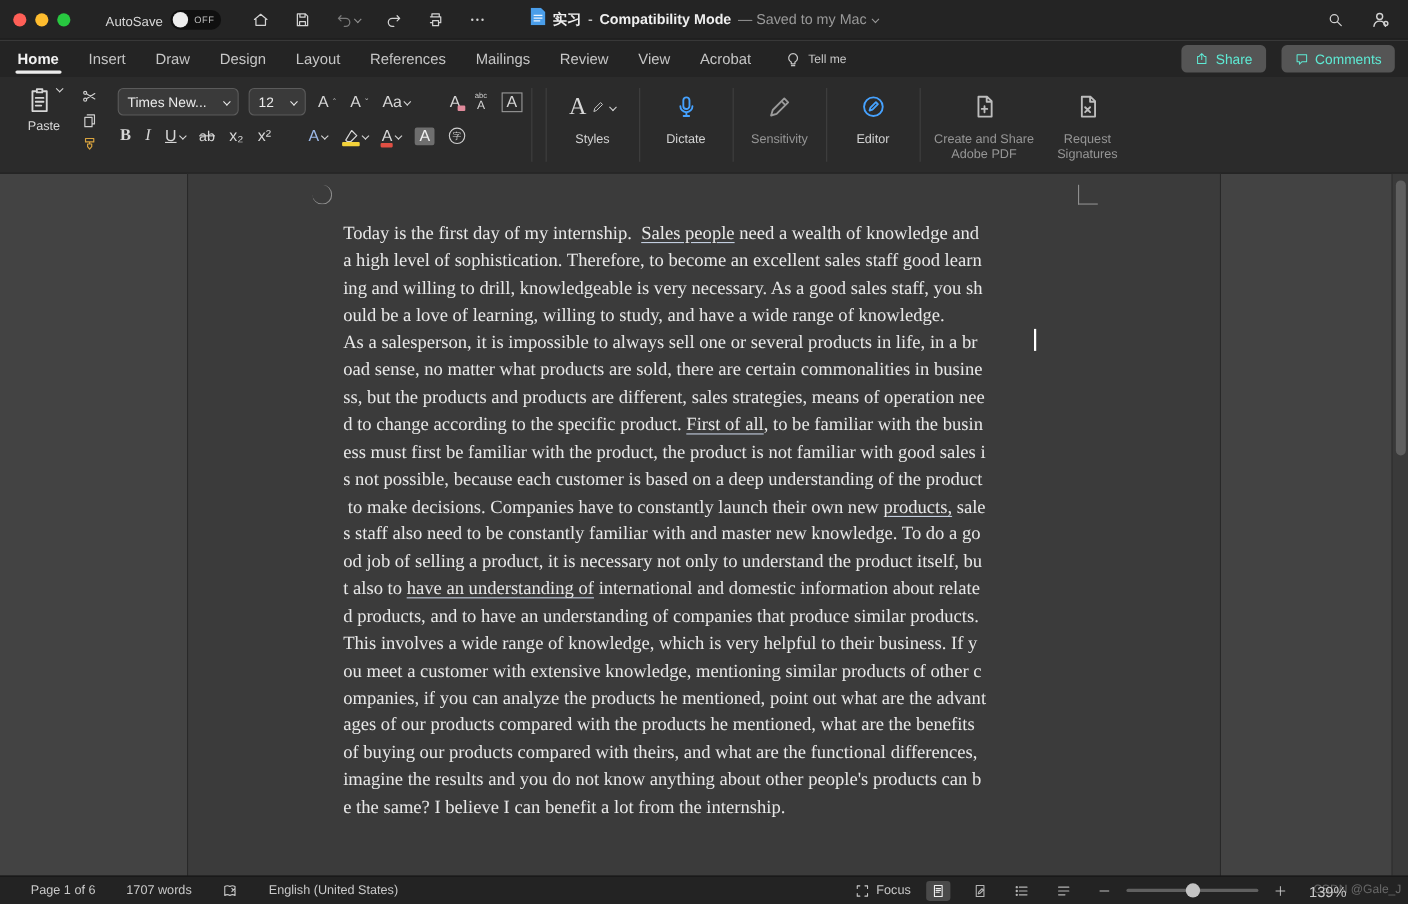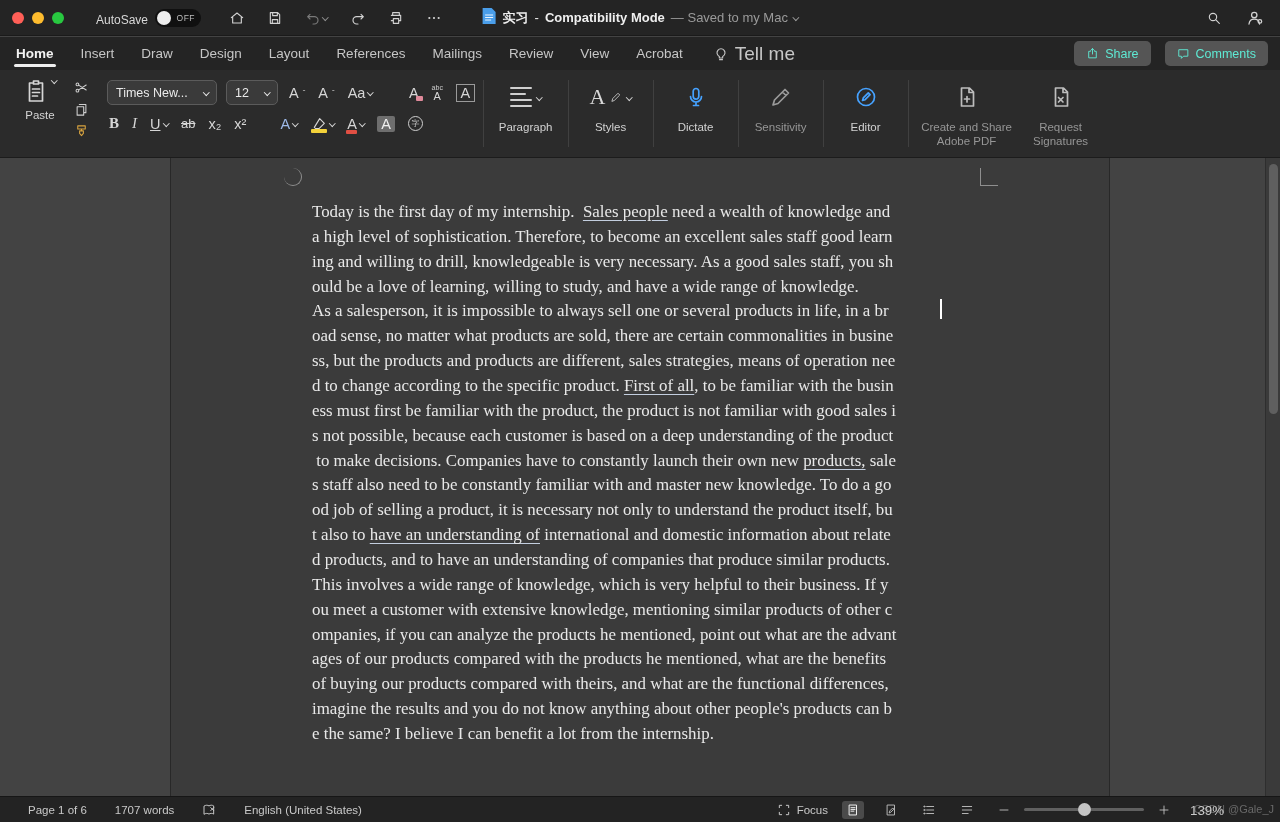--- a/index.html
+++ b/index.html
@@ -32,21 +32,21 @@
   .chev { display:inline-block; width:6px; height:6px; border-right:1.4px solid currentColor; border-bottom:1.4px solid currentColor; transform:rotate(45deg); vertical-align:2px; }
   .chev.s { width:4.5px; height:4.5px; }
   .chev.dimc { color:#909090; }
 
   
   .tabrow { position:absolute; top:37px; left:0; width:1280px; height:33px; background:#242424; display:flex; align-items:center; }
   .tabs { display:flex; align-items:center; gap:27px; margin-left:16px; }
   .tab { background:none; border:none; font-size:13.5px; color:#c6c6c6; padding:7px 0 8px; cursor:default; position:relative; font-family:inherit; }
   .tab.active { color:#f2f2f2; font-weight:bold; }
   .tab.active::after { content:""; position:absolute; left:-2px; right:-2px; bottom:2px; height:2.5px; background:#ededed; border-radius:2px; }
-  .tellme { display:flex; align-items:center; gap:6px; margin-left:30px; color:#c6c6c6; font-size:19px; }
+  .tellme { display:flex; align-items:center; gap:6px; margin-left:30px; color:#c6c6c6; font-size:11px; }
   .right-btns { position:absolute; right:12px; display:flex; gap:14px; }
   .pill-btn { display:flex; align-items:center; gap:6px; height:25px; padding:0 12px; background:#555555; border:none; border-radius:5px; color:#5eead4; font-size:12.5px; font-family:inherit; cursor:default; }
   .pill-btn .ic { width:13px; height:13px; }
 
   
   .ribbon { position:absolute; top:70px; left:0; width:1280px; height:88px; background:#2b2b2b; border-bottom:1px solid #1c1c1c; display:flex; align-items:stretch; }
   .vsep { width:1px; background:#404040; margin:10px 6px; }
   .grp { display:flex; }
 
   .paste-grp { margin-left:14px; padding-top:8px; gap:8px; }
@@ -377,32 +377,20 @@
             <span class="glyph shade-box">A</span>
           </button>
         <button class="fbtn">
             <span class="circle-ic">字</span>
           </button>
       </div>
     </div>
 
     <span class="vsep"></span>
 
-    <button class="bigbtn">
-      <span class="icwrap">
-        <span class="para-lines">
-            <i></i>
-            <i></i>
-            <i></i>
-            <i></i>
-          </span>
-        <span class="chev s"></span>
-      </span>
-      <span class="lbl">Paragraph</span>
-    </button>
 
     <span class="vsep"></span>
 
     <button class="bigbtn">
       <span class="icwrap">
         <span class="styles-a">A</span>
         <span>
             <svg class="ic" style="width:12px;height:12px" viewBox="0 0 24 24">
               <path d="M4 20l1.5-5L16 4.5l3.5 3.5L9 18.5z"></path>
             </svg>

